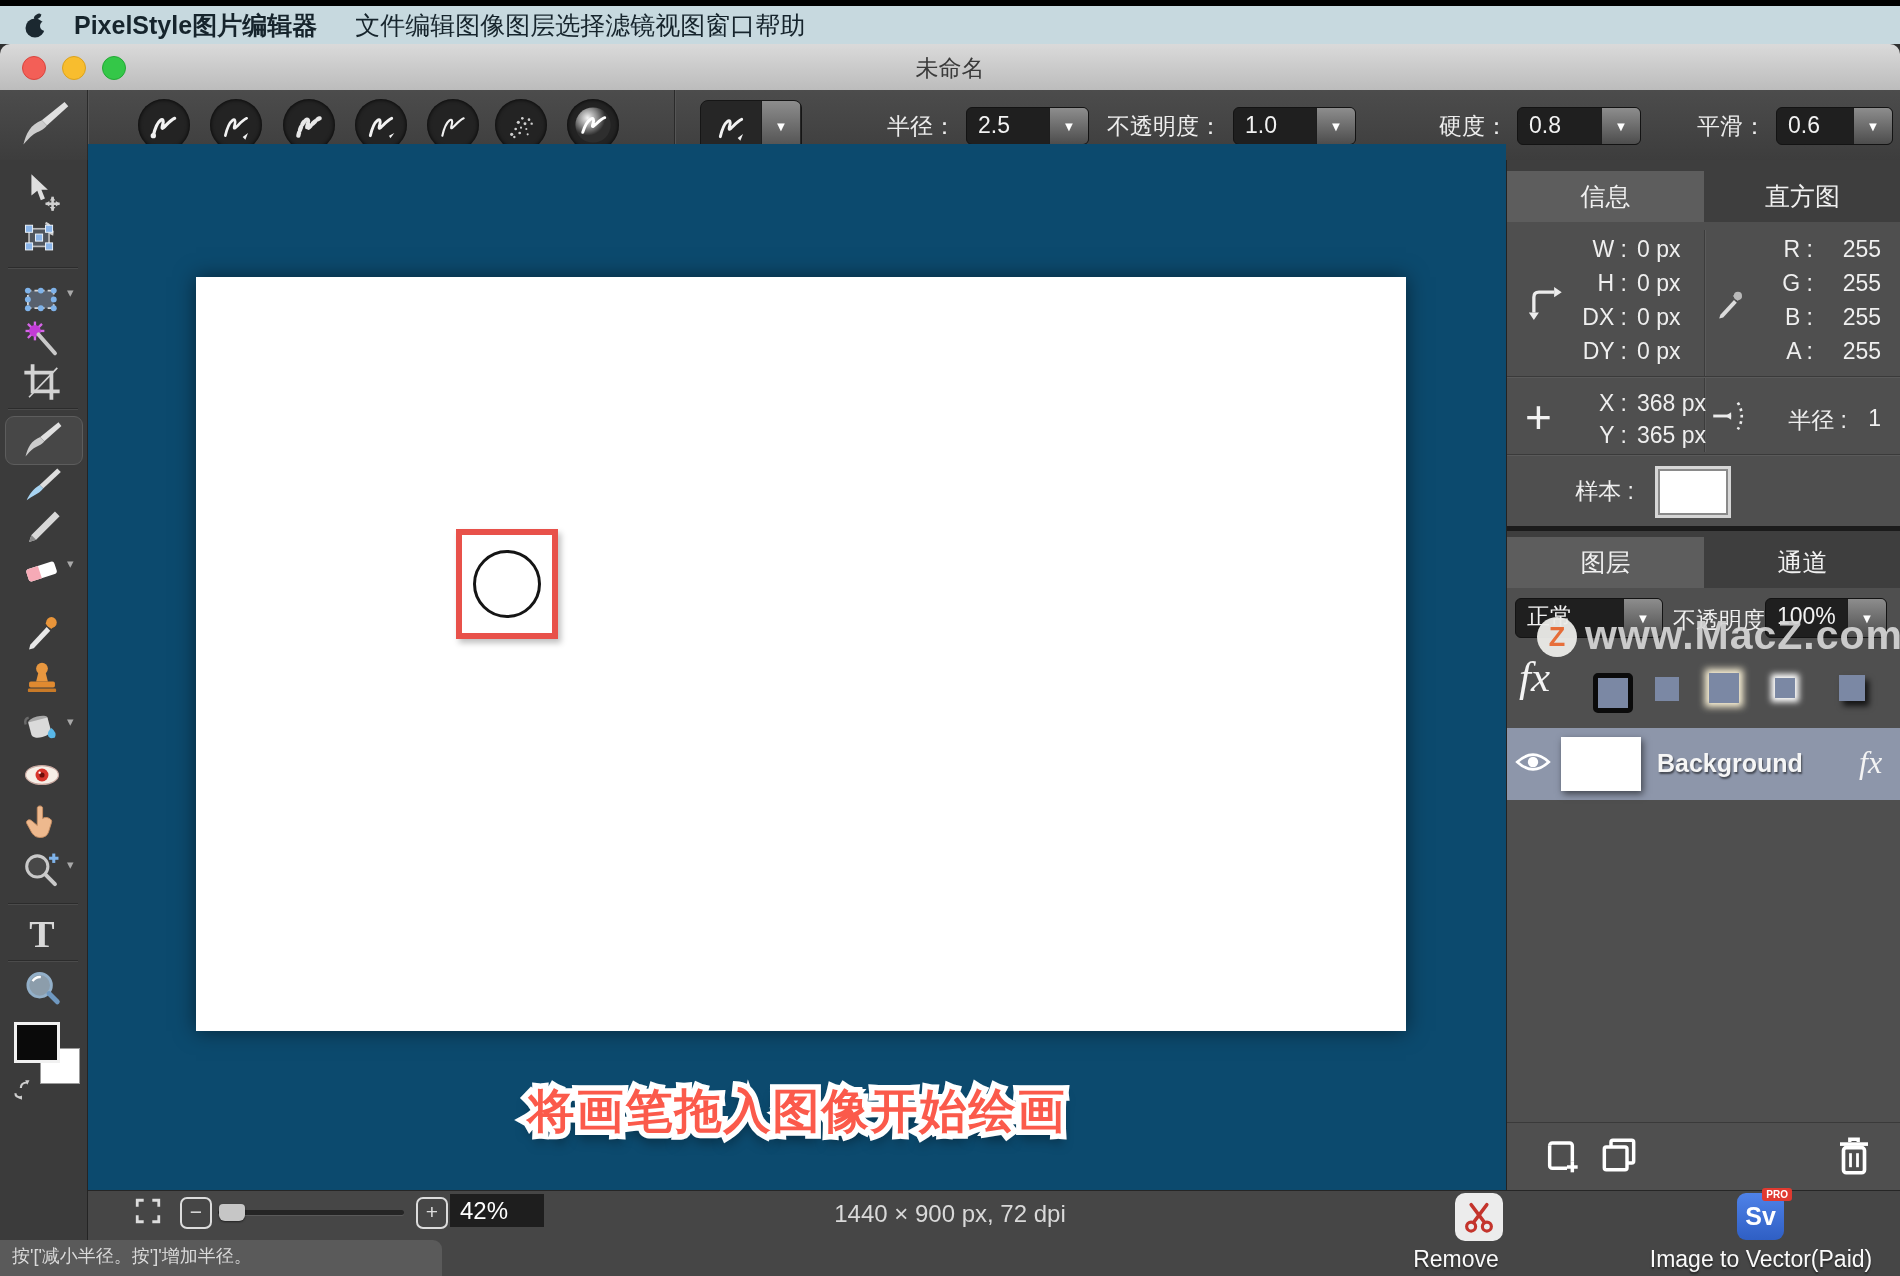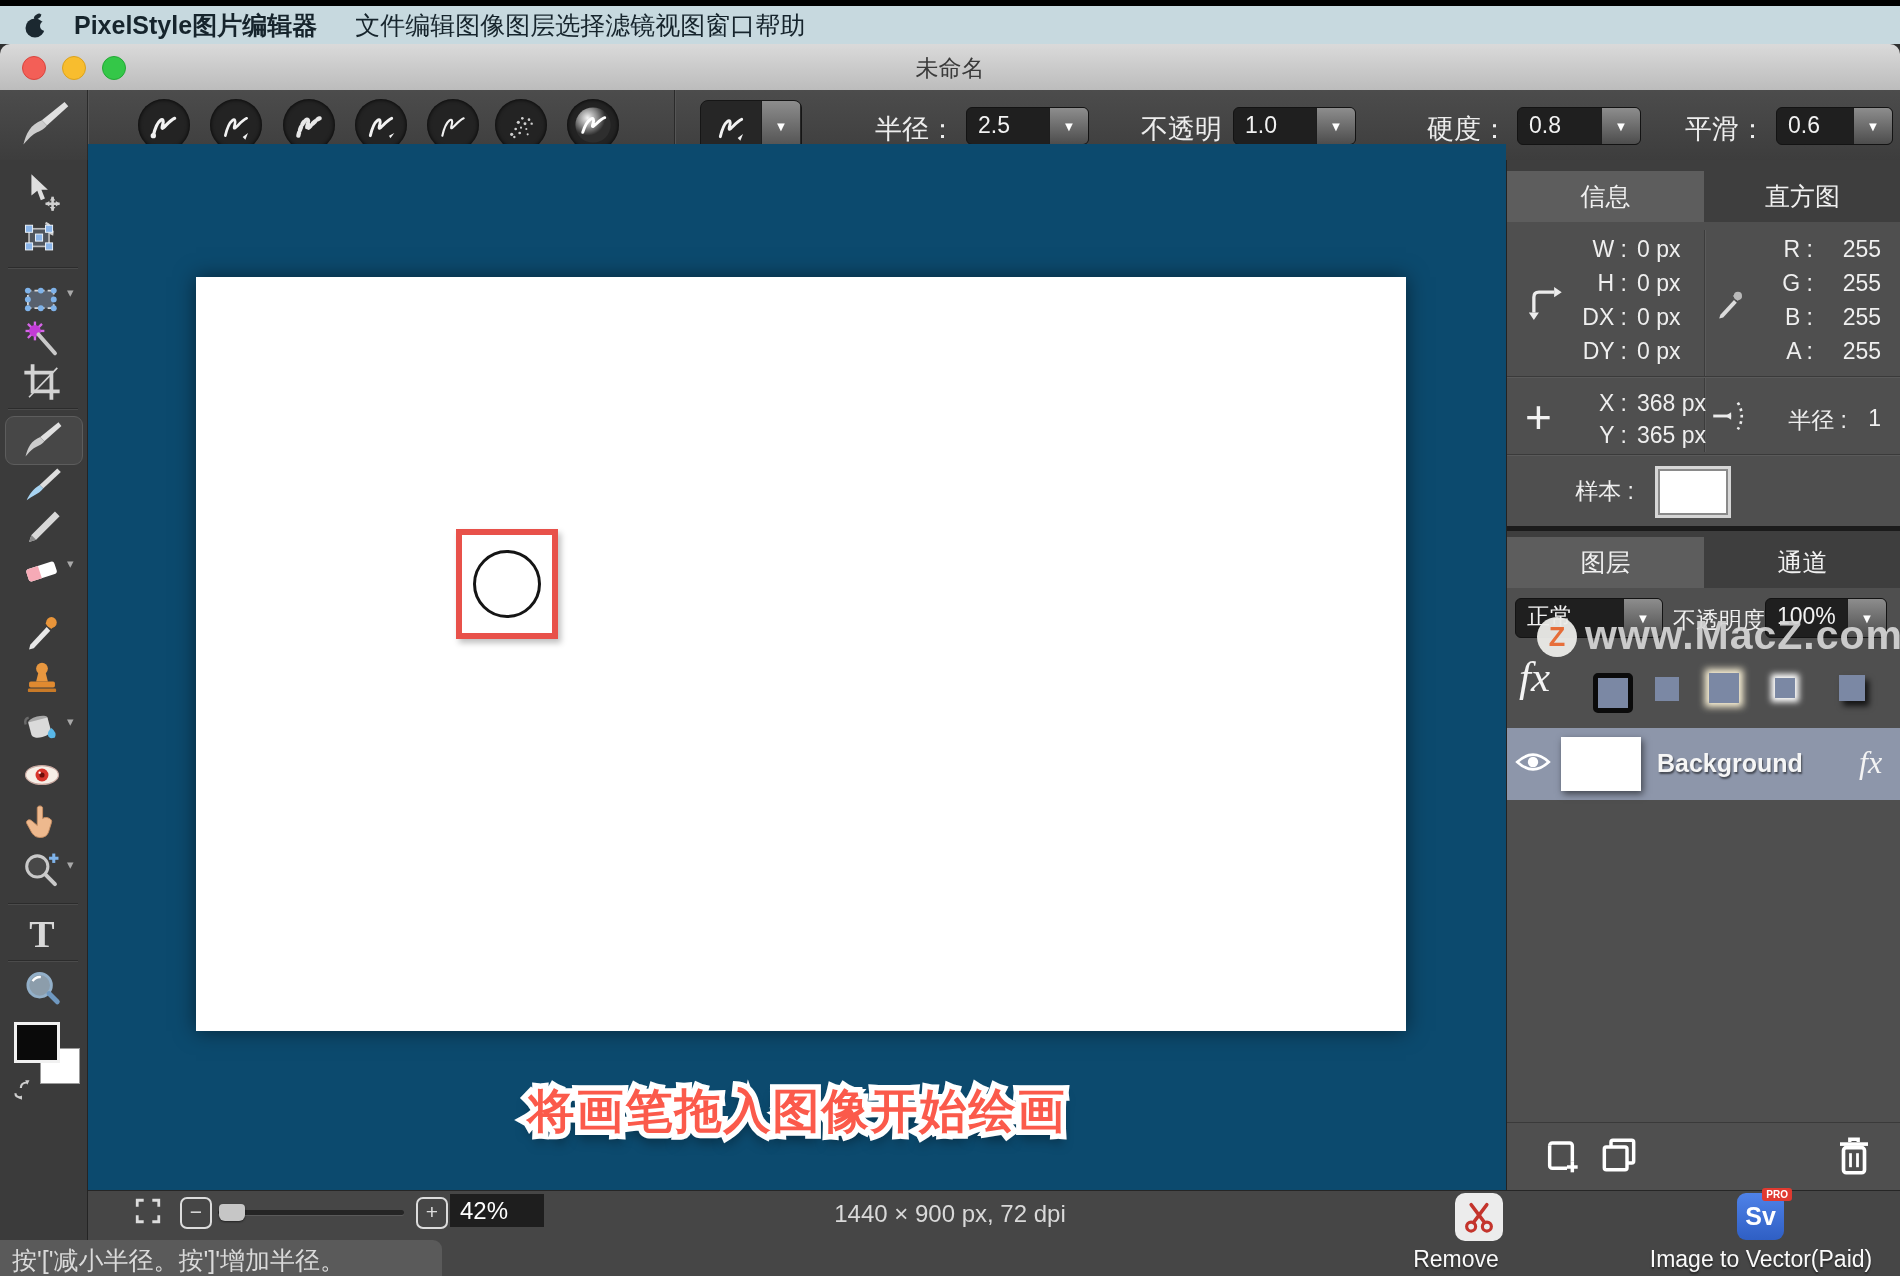--- a/index.html
+++ b/index.html
@@ -27,21 +27,21 @@
   
   .toolbar{left:0;top:90px;width:1900px;height:70px;background:linear-gradient(#4c4c4c,#3d3d3d);border-bottom:1px solid #242424;}
   .tb-div{position:absolute;top:0;width:1px;height:70px;background:#2a2a2a;box-shadow:1px 0 0 #555;}
   .preset{position:absolute;top:9px;width:52px;height:52px;border-radius:50%;background:#232323;
           display:flex;align-items:center;justify-content:center;box-shadow:inset 0 0 4px #000;}
   .sel-preset{position:absolute;left:700px;top:10px;width:100px;height:50px;background:#262626;border:1px solid #161616;
               border-radius:8px;display:flex;overflow:hidden;}
   .sel-preset .ic{width:60px;display:flex;align-items:center;justify-content:center;}
   .dd-arrow{width:38px;background:linear-gradient(#8d8d8d,#4d4d4d);border-left:1px solid #1d1d1d;display:flex;
             align-items:center;justify-content:center;color:#fff;font-size:13px;}
-  .tb-label{position:absolute;top:21px;font-size:27px;color:#ededed;text-align:right;}
+  .tb-label{position:absolute;top:21px;font-size:23px;color:#ededed;text-align:right;}
   .dd{position:absolute;top:17px;height:36px;background:#1f1f1f;border:1px solid #131313;border-radius:6px;
       display:flex;overflow:hidden;color:#f2f2f2;}
   .dd .val{flex:1;font-size:23px;padding-left:11px;line-height:34px;}
 
   
   .palette{left:0;top:160px;width:87px;height:1116px;background:#3b3b3b;border-right:1px solid #242424;}
   .tool{position:absolute;left:12px;width:60px;height:44px;display:flex;align-items:center;justify-content:center;}
   .tool svg{width:40px;height:40px;}
   .pal-div{position:absolute;left:8px;width:70px;height:1px;background:#2c2c2c;box-shadow:0 1px 0 #4b4b4b;}
   .tool-sel{position:absolute;left:5px;top:256px;width:76px;height:47px;background:#474747;border:1px solid #5d5d5d;border-radius:9px;}
@@ -99,21 +99,21 @@
   .promolabel{position:absolute;top:55px;text-align:center;font-size:23px;color:#fafafa;font-weight:500;
               text-shadow:0 2px 2px rgba(0,0,0,0.5);}
   .scissors-card{position:absolute;left:1367px;top:2px;width:48px;height:48px;background:#ececec;border-radius:10px;
                  display:flex;align-items:center;justify-content:center;}
   .sv-card{position:absolute;left:1649px;top:2px;width:47px;height:47px;border-radius:9px;
            background:linear-gradient(#4f82e8,#2f5fc4);color:#fff;font-size:25px;font-weight:bold;
            display:flex;align-items:center;justify-content:center;}
   .sv-badge{position:absolute;top:-5px;right:-8px;background:#e03a30;color:#fff;font-size:10px;font-weight:bold;
             padding:1px 4px;border-radius:3px;}
   .hintbox{left:0;top:1240px;width:442px;height:36px;background:#5a5a5a;border-radius:0 9px 0 0;}
-  .hinttext{position:absolute;left:12px;top:4px;font-size:25px;color:#dadada;}
+  .hinttext{position:absolute;left:12px;top:4px;font-size:18px;color:#dadada;}
 </style>
 </head>
 <body>
 
 <div id="app">
 
   <div class="abs top-black"></div>
 
   <div class="abs menubar">
     <div class="apple">

